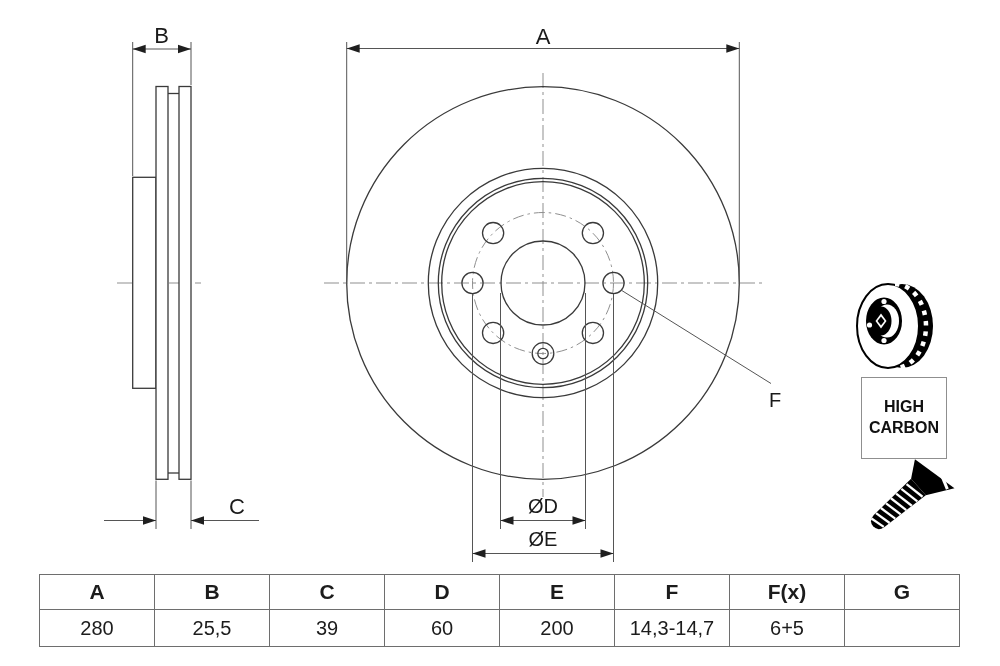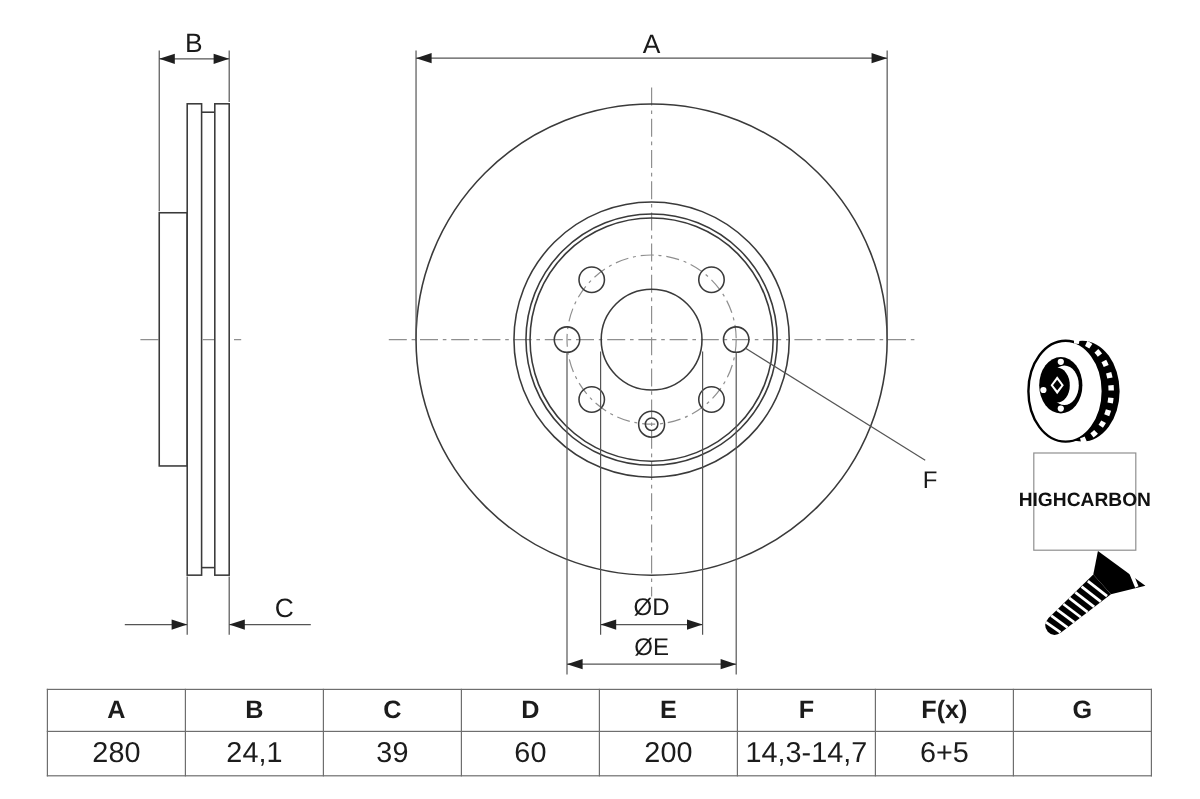--- a/index.html
+++ b/index.html
@@ -13,33 +13,33 @@
   .dim-label-small{font-size:20px;}
   .outline{stroke:#3a3a3a;stroke-width:1.3;fill:none;}
   .outline-white{stroke:#3a3a3a;stroke-width:1.3;fill:#ffffff;}
   .dimline{stroke:#555555;stroke-width:1;fill:none;}
   .centerline{stroke:#8f8f8f;stroke-width:1;fill:none;stroke-dasharray:15 4 3 4;}
   .boltcircle{stroke:#8f8f8f;stroke-width:1;fill:none;stroke-dasharray:11 4 2.5 4;}
   .arrow{fill:#1f1f1f;stroke:none;}
   .high-carbon-badge{
     position:absolute;left:861px;top:377px;width:86px;height:82px;
     border:1.5px solid #8f8f8f;background:#ffffff;box-sizing:border-box;
-    display:flex;align-items:center;justify-content:center;
+    display:flex;flex-direction:column;align-items:center;justify-content:center;
     font-weight:700;font-size:16px;line-height:1.3;color:#111111;text-align:center;
   }
   .spec-table{
     position:absolute;left:39px;top:574px;width:921px;height:73px;
     border-collapse:collapse;table-layout:fixed;background:#ffffff;
   }
   .spec-table th,.spec-table td{
     border:1.5px solid #6e6e6e;text-align:center;vertical-align:middle;
     color:#1c1c1c;padding:0;
   }
   .spec-table th{font-size:21px;font-weight:700;height:34px;}
-  .spec-table td{font-size:24px;font-weight:400;height:35px;}
+  .spec-table td{font-size:20px;font-weight:400;height:35px;}
 </style>
 </head>
 <body>
 
 <div class="stage">
 
   <svg width="1000" height="666" viewBox="0 0 1000 666">
 
     <g>
       <line class="centerline" x1="117" y1="283" x2="201" y2="283"></line>
@@ -163,21 +163,21 @@
         <th>D</th>
         <th>E</th>
         <th>F</th>
         <th>F(x)</th>
         <th>G</th>
       </tr>
     </thead>
     <tbody>
       <tr>
         <td>280</td>
-        <td>24,1</td>
+        <td>25,5</td>
         <td>39</td>
         <td>60</td>
         <td>200</td>
         <td>14,3-14,7</td>
         <td>6+5</td>
         <td></td>
       </tr>
     </tbody>
   </table>
 

